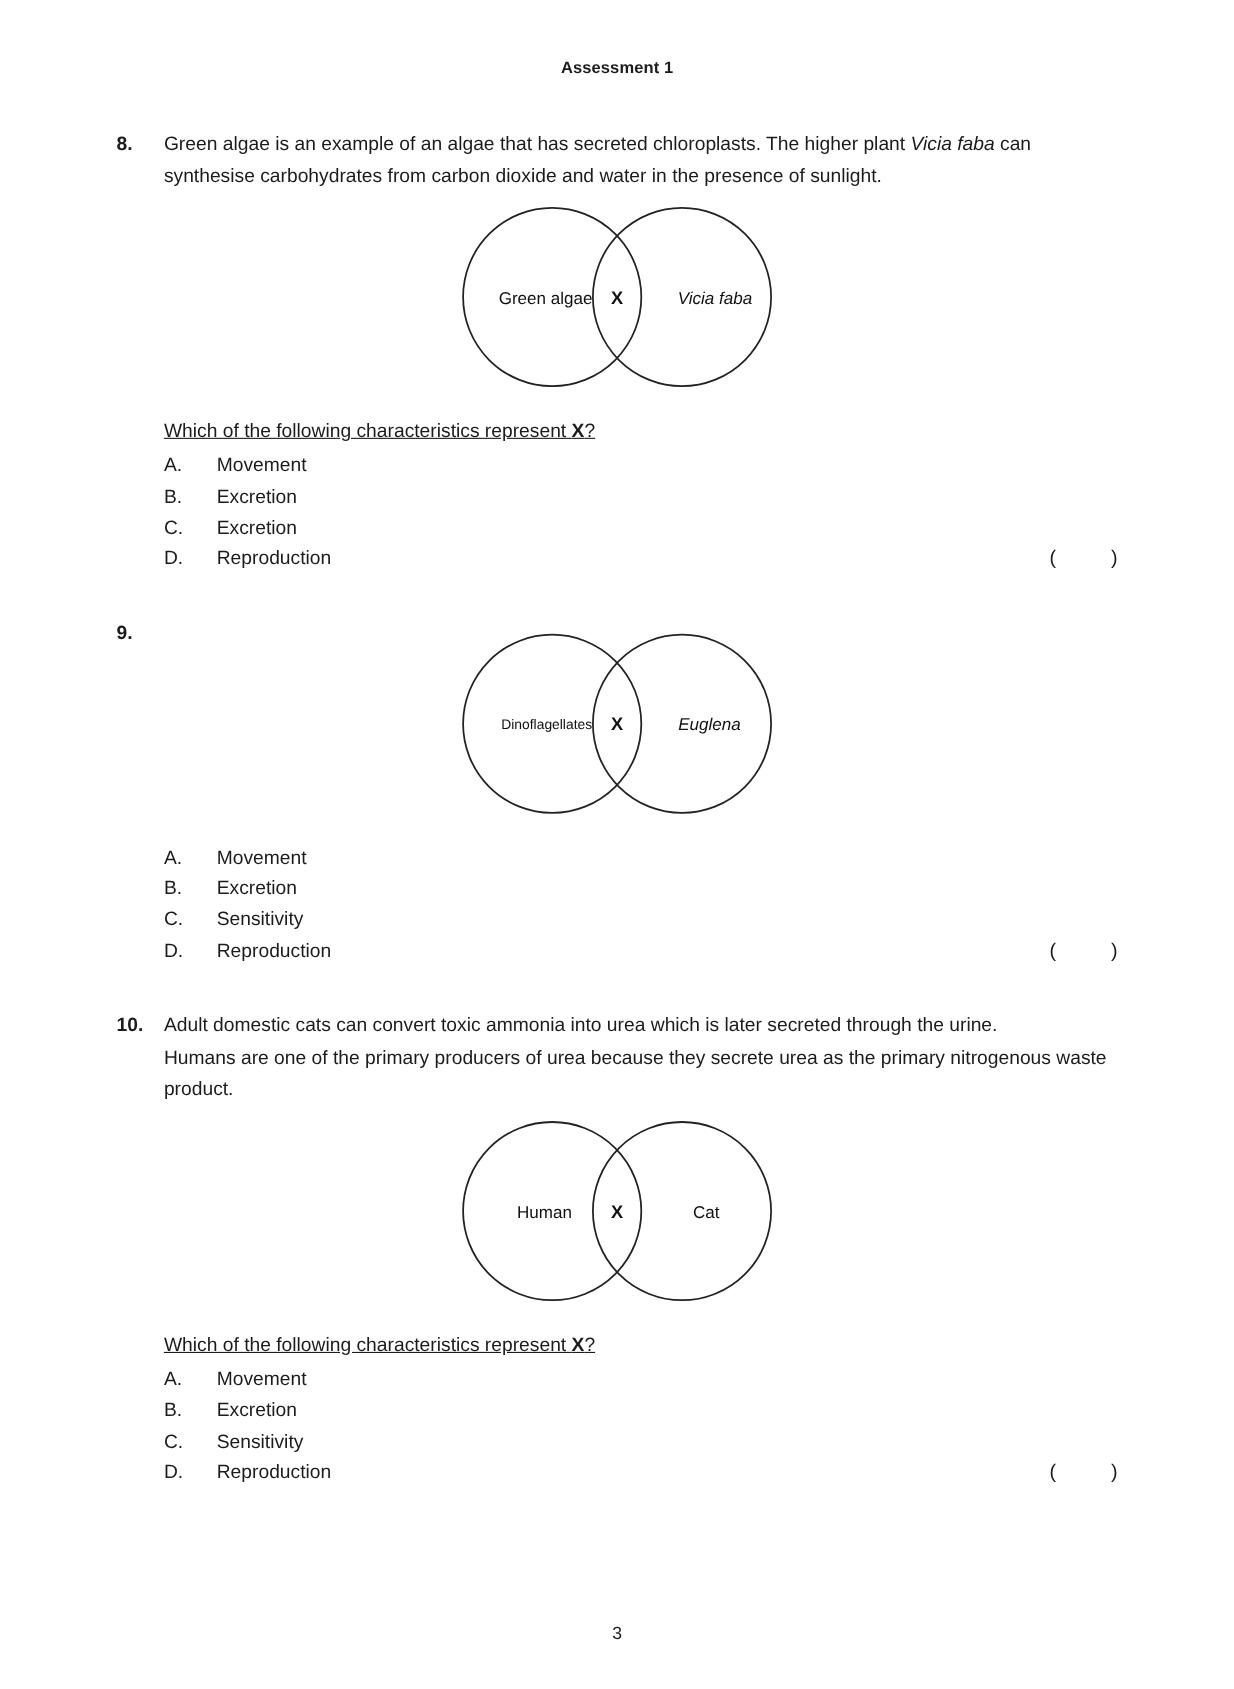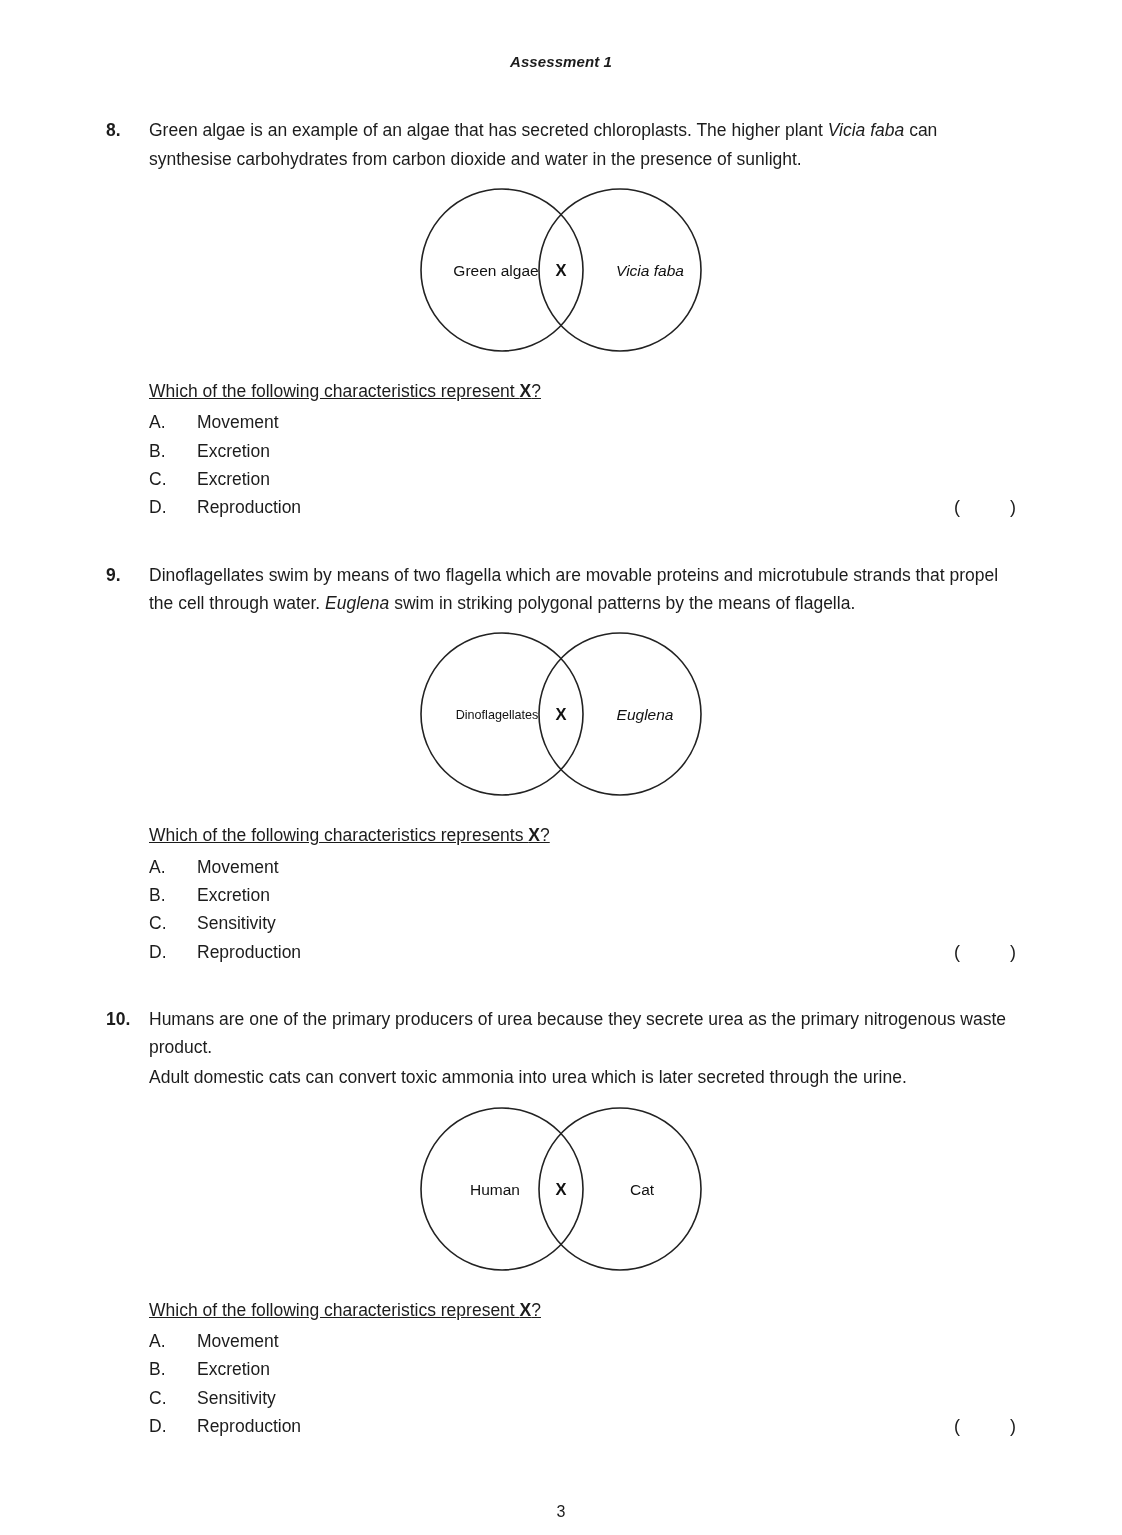--- a/index.html
+++ b/index.html
@@ -16,21 +16,20 @@
     padding: 50px 106px 36px 106px;
     display: flex;
     flex-direction: column;
   }
   .header {
     text-align: center;
     font-weight: bold;
     font-size: 15px;
     margin-bottom: 42px;
     letter-spacing: 0.1px;
-    font-style: italic;
   }
   .question { display: flex; margin-bottom: 38px; }
   .q-num { font-weight: bold; width: 43px; flex: none; }
   .q-body { flex: 1; min-width: 0; }
   .stem { margin-bottom: 2px; }
   .italic { font-style: italic; }
   .bold { font-weight: bold; }
   .venn-wrap { display: flex; justify-content: center; margin: 6px 40px 16px 0; }
   .venn-wrap svg { display: block; }
   .circ { fill: none; stroke: #222; stroke-width: 1.6px; }
@@ -105,33 +104,31 @@
               <span>)</span>
             </span>
         </div>
       </div>
     </div>
   </div>
 
   <div class="question">
     <div class="q-num">9.</div>
     <div class="q-body">
-      <p class="stem"><span>Dinoflagellates swim by means of two flagella which are movable proteins and microtubule strands that propel the cell through water. </span><span class="italic">Euglena</span><span> swim in striking polygonal patterns by the means of flagella.</span></p>
 
       <div class="venn-wrap">
         <svg width="300" height="182" viewBox="0 0 300 182">
           <circle class="circ" cx="89" cy="91" r="81"></circle>
           <circle class="circ" cx="207" cy="91" r="81"></circle>
           <text x="84" y="96" text-anchor="middle" class="small">Dinoflagellates</text>
           <text x="148" y="97" text-anchor="middle" class="x-label">X</text>
           <text x="232" y="97" text-anchor="middle" class="it">Euglena</text>
         </svg>
       </div>
 
-      <p class="prompt"><span>Which of the following characteristics represents </span><span class="bold">X</span><span>?</span></p>
 
       <div class="options">
         <div class="option">
           <span class="letter">A.</span>
           <span>Movement</span>
         </div>
         <div class="option">
           <span class="letter">B.</span>
           <span>Excretion</span>
         </div>
@@ -147,22 +144,22 @@
               <span>)</span>
             </span>
         </div>
       </div>
     </div>
   </div>
 
   <div class="question">
     <div class="q-num">10.</div>
     <div class="q-body">
+      <p class="stem"><span>Adult domestic cats can convert toxic ammonia into urea which is later secreted through the urine.</span></p>
       <p class="stem"><span>Humans are one of the primary producers of urea because they secrete urea as the primary nitrogenous waste product.</span></p>
-      <p class="stem"><span>Adult domestic cats can convert toxic ammonia into urea which is later secreted through the urine.</span></p>
 
       <div class="venn-wrap">
         <svg width="300" height="182" viewBox="0 0 300 182">
           <circle class="circ" cx="89" cy="91" r="81"></circle>
           <circle class="circ" cx="207" cy="91" r="81"></circle>
           <text x="82" y="97" text-anchor="middle">Human</text>
           <text x="148" y="97" text-anchor="middle" class="x-label">X</text>
           <text x="229" y="97" text-anchor="middle">Cat</text>
         </svg>
       </div>

